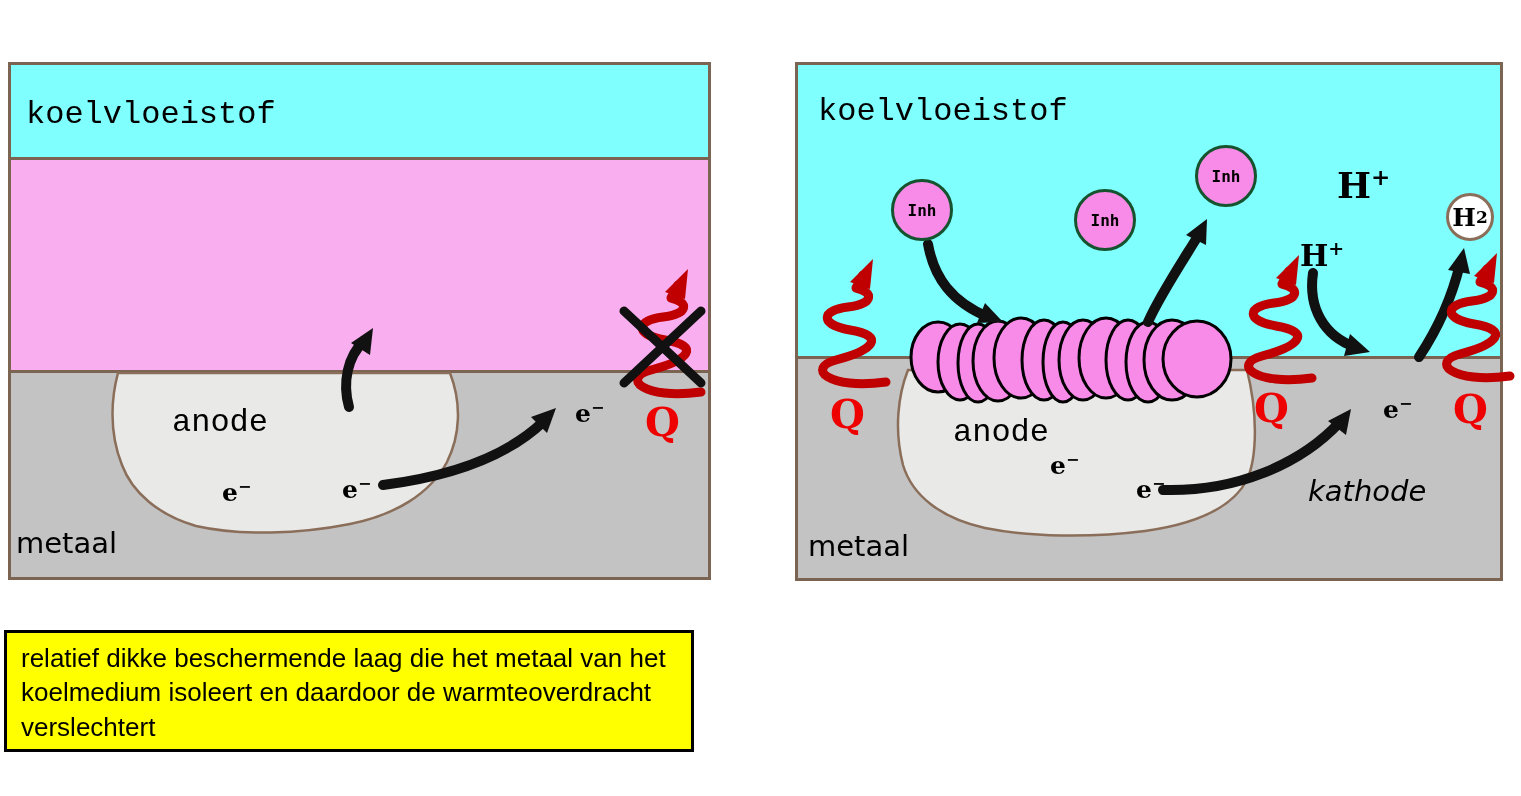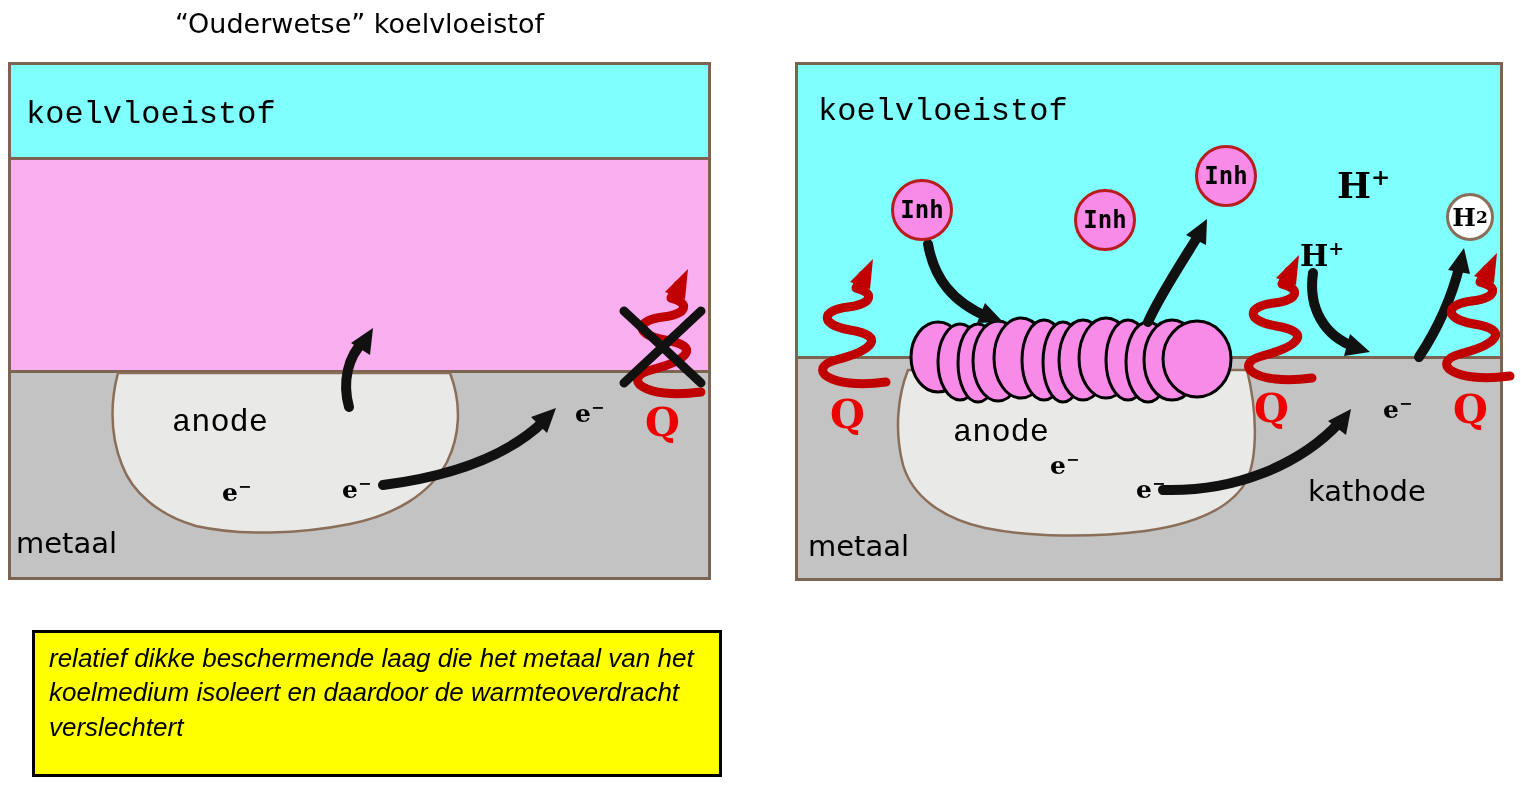--- a/index.html
+++ b/index.html
@@ -31,40 +31,39 @@
   .panel-title{position:absolute;z-index:10;text-align:center;font-size:27px;}
   .dlabel{font-size:32px;font-family:Liberation Mono, monospace;}
   .small-label{font-size:29px;}
   .layer-label{white-space:normal;width:665px;line-height:1.42;font-size:27px;}
   .sym{font-family:"DejaVu Serif","Liberation Serif",serif;font-weight:bold;font-size:25px;}
   .sym sup{font-size:16px;vertical-align:super;}
   .hplus-big{font-size:36px;} .hplus-big sup{font-size:23px;}
   .hplus-small{font-size:30px;} .hplus-small sup{font-size:19px;}
   .q{font-family:"DejaVu Serif","Liberation Serif",serif;font-weight:bold;font-size:40px;color:var(--q-red,#EE0000);}
   .inh{position:absolute;z-index:10;width:62px;height:62px;box-sizing:border-box;border-radius:50%;
-       background:var(--inhibitor-pink,#F98BE8);border:3px solid #b91c1c;
+       background:var(--inhibitor-pink,#F98BE8);border:3px solid #14532d;
        display:flex;align-items:center;justify-content:center;
-       font-family:"DejaVu Sans Mono","Liberation Mono",monospace;font-weight:bold;font-size:24px;}
+       font-family:"DejaVu Sans Mono","Liberation Mono",monospace;font-weight:bold;font-size:16px;}
   .h2c{position:absolute;z-index:10;width:48px;height:48px;box-sizing:border-box;border-radius:50%;
        background:#fff;border:3px solid var(--outline-brown,#8A6E5A);
        display:flex;align-items:center;justify-content:center;
        font-family:"DejaVu Serif","Liberation Serif",serif;font-weight:bold;font-size:25px;}
   .h2c sub{font-size:17px;vertical-align:sub;}
   .caption{position:absolute;z-index:10;background:var(--caption-yellow,#FFFF00);border:3px solid #000;
        box-sizing:border-box;font-family:"Liberation Sans","DejaVu Sans",sans-serif;
        font-size:26px;line-height:1.32;padding:8px 14px;}
-  #left-caption{left:32px;top:630px;width:690px;height:147px;font-style:italic;}
+  #left-caption{left:4px;top:630px;width:690px;height:122px;}
   #right-caption{left:808px;top:630px;width:684px;height:150px;}
 </style>
 </head>
 <body>
 
 <div id="stage">
 
-  <div class="panel-title" style="left:8px;top:8px;width:703px;">“Ouderwetse” koelvloeistof</div>
 
   <div class="panel" id="left-panel">
     <div class="band-cyan" id="left-cyan"></div>
     <div class="band-pink" id="left-pink"></div>
     <div class="band-gray"></div>
   </div>
 
   <div class="panel" id="right-panel">
     <div class="band-cyan" id="right-cyan"></div>
     <div class="band-gray"></div>
@@ -125,21 +124,21 @@
   <span class="txt dlabel" style="left:172px;top:404px;">anode</span>
   <span class="txt small-label" style="left:16px;top:526px;">metaal</span>
 
   <span class="txt sym" style="left:222px;top:477px;"><span>e</span><sup>−</sup></span>
   <span class="txt sym" style="left:342px;top:474px;"><span>e</span><sup>−</sup></span>
   <span class="txt sym" style="left:575px;top:398px;"><span>e</span><sup>−</sup></span>
   <span class="txt q" style="left:645px;top:398px;">Q</span>
 
   <span class="txt dlabel" style="left:818px;top:93px;">koelvloeistof</span>
   <span class="txt dlabel" style="left:953px;top:414px;">anode</span>
-  <span class="txt small-label" style="left:1308px;top:474px;">kathode</span>
+  <span class="txt small-label" style="left:1308px;top:474px;font-style:italic;">kathode</span>
   <span class="txt small-label" style="left:808px;top:529px;">metaal</span>
 
   <div class="inh" style="left:891px;top:179px;">
       <span>Inh</span>
     </div>
   <div class="inh" style="left:1074px;top:189px;">
       <span>Inh</span>
     </div>
   <div class="inh" style="left:1195px;top:145px;">
       <span>Inh</span>

